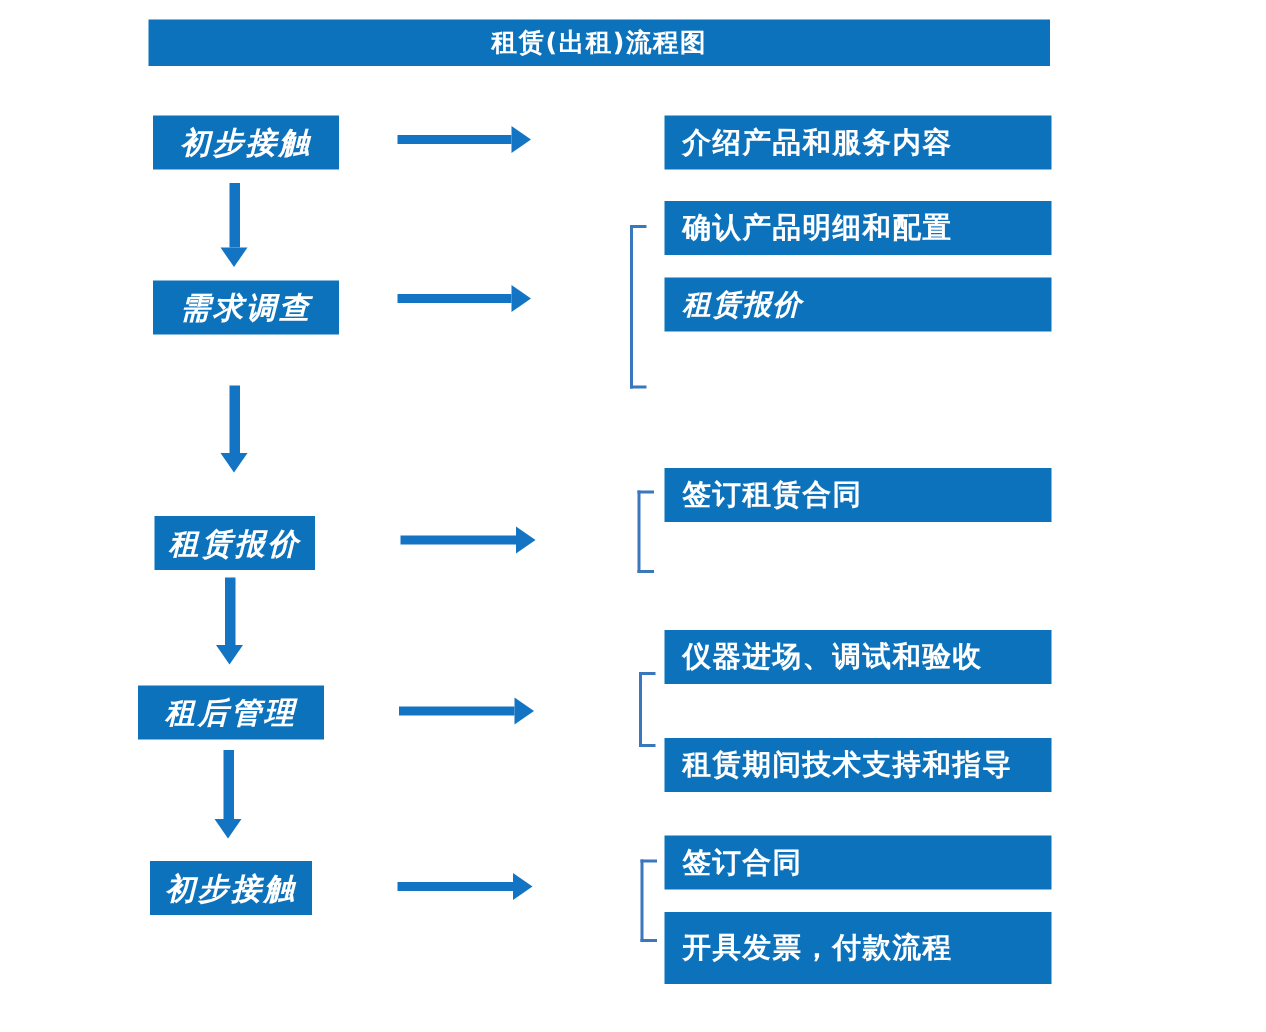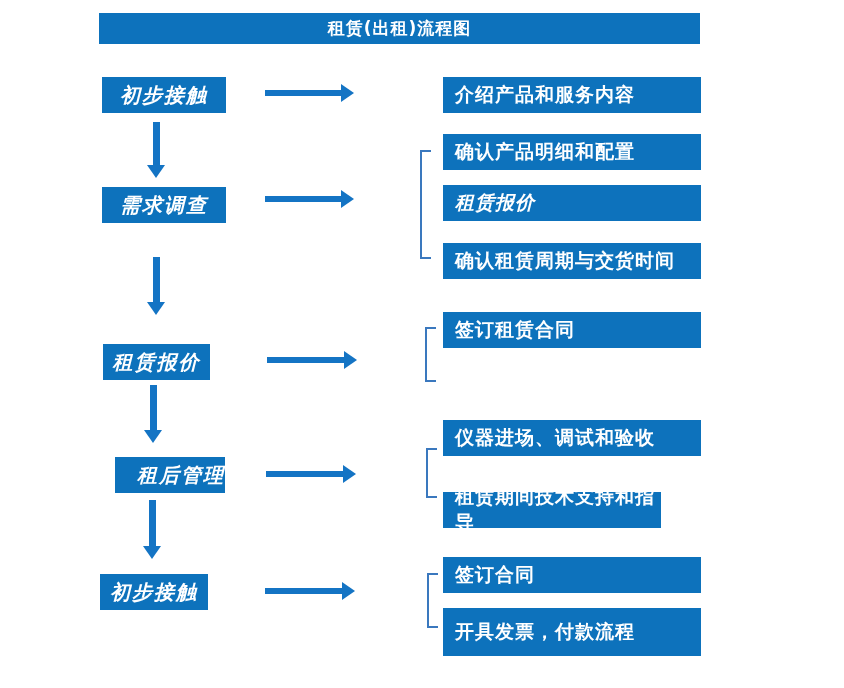--- a/index.html
+++ b/index.html
@@ -25,21 +25,21 @@
     </div>
     <div class="abs bluebox leftbox" style="left: 102px; top: 77px; width: 124px; height: 36px; background: rgb(13, 114, 188);">
       <span>初步接触</span>
     </div>
     <div class="abs bluebox leftbox" style="left: 102px; top: 187px; width: 124px; height: 36px; background: rgb(13, 114, 188);">
       <span>需求调查</span>
     </div>
     <div class="abs bluebox leftbox" style="left: 103px; top: 344px; width: 107px; height: 36px; background: rgb(13, 114, 188);">
       <span>租赁报价</span>
     </div>
-    <div class="abs bluebox leftbox" style="left: 115px; top: 457px; width: 110px; height: 36px; background: rgb(13, 114, 188); justify-content: flex-end;">
+    <div class="abs bluebox leftbox" style="left: 92px; top: 457px; width: 124px; height: 36px; background: rgb(13, 114, 188);">
       <span>租后管理</span>
     </div>
     <div class="abs bluebox leftbox" style="left: 100px; top: 574px; width: 108px; height: 36px; background: rgb(13, 114, 188);">
       <span>初步接触</span>
     </div>
     <div class="shaft-v" style="left: 153px; top: 122px; height: 43px; background: rgb(20, 116, 196);"></div>
     <div class="head-down" style="left: 147px; top: 165px; border-top: 13px solid rgb(20, 116, 196);"></div>
     <div class="shaft-v" style="left: 153px; top: 257px; height: 45px; background: rgb(20, 116, 196);"></div>
     <div class="head-down" style="left: 147px; top: 302px; border-top: 13px solid rgb(20, 116, 196);"></div>
     <div class="shaft-v" style="left: 150px; top: 385px; height: 45px; background: rgb(20, 116, 196);"></div>
@@ -58,30 +58,27 @@
     <div class="head-right" style="left: 342px; top: 582px; border-left: 13px solid rgb(20, 116, 196);"></div>
     <div class="abs bluebox rightbox" style="left: 443px; top: 77px; width: 258px; height: 36px; background: rgb(13, 114, 188);">
       <span>介绍产品和服务内容</span>
     </div>
     <div class="abs bluebox rightbox" style="left: 443px; top: 134px; width: 258px; height: 36px; background: rgb(13, 114, 188); text-align: center;">
       <span>确认产品明细和配置</span>
     </div>
     <div class="abs bluebox rightbox" style="left: 443px; top: 185px; width: 258px; height: 36px; background: rgb(13, 114, 188); font-style: italic;">
       <span>租赁报价</span>
     </div>
-    <div class="abs bluebox rightbox" style="left: 443px; top: 243px; width: 258px; height: 36px; background: rgb(13, 114, 188);">
-      <span>确认租赁周期与交货时间</span>
-    </div>
     <div class="abs bluebox rightbox" style="left: 443px; top: 312px; width: 258px; height: 36px; background: rgb(13, 114, 188);">
       <span>签订租赁合同</span>
     </div>
     <div class="abs bluebox rightbox" style="left: 443px; top: 420px; width: 258px; height: 36px; background: rgb(13, 114, 188);">
       <span>仪器进场、调试和验收</span>
     </div>
-    <div class="abs bluebox rightbox" style="left: 443px; top: 492px; width: 218px; height: 36px; background: rgb(13, 114, 188);">
+    <div class="abs bluebox rightbox" style="left: 443px; top: 492px; width: 258px; height: 36px; background: rgb(13, 114, 188);">
       <span>租赁期间技术支持和指导</span>
     </div>
     <div class="abs bluebox rightbox" style="left: 443px; top: 557px; width: 258px; height: 36px; background: rgb(13, 114, 188);">
       <span>签订合同</span>
     </div>
     <div class="abs bluebox rightbox" style="left: 443px; top: 608px; width: 258px; height: 48px; background: rgb(13, 114, 188);">
       <span>开具发票，付款流程</span>
     </div>
     <div class="bracket-line" style="left: 420px; top: 150px; width: 2px; height: 109px; background: rgb(58, 120, 190);"></div>
     <div class="bracket-line" style="left: 420px; top: 150px; width: 11px; height: 2px; background: rgb(58, 120, 190);"></div>

